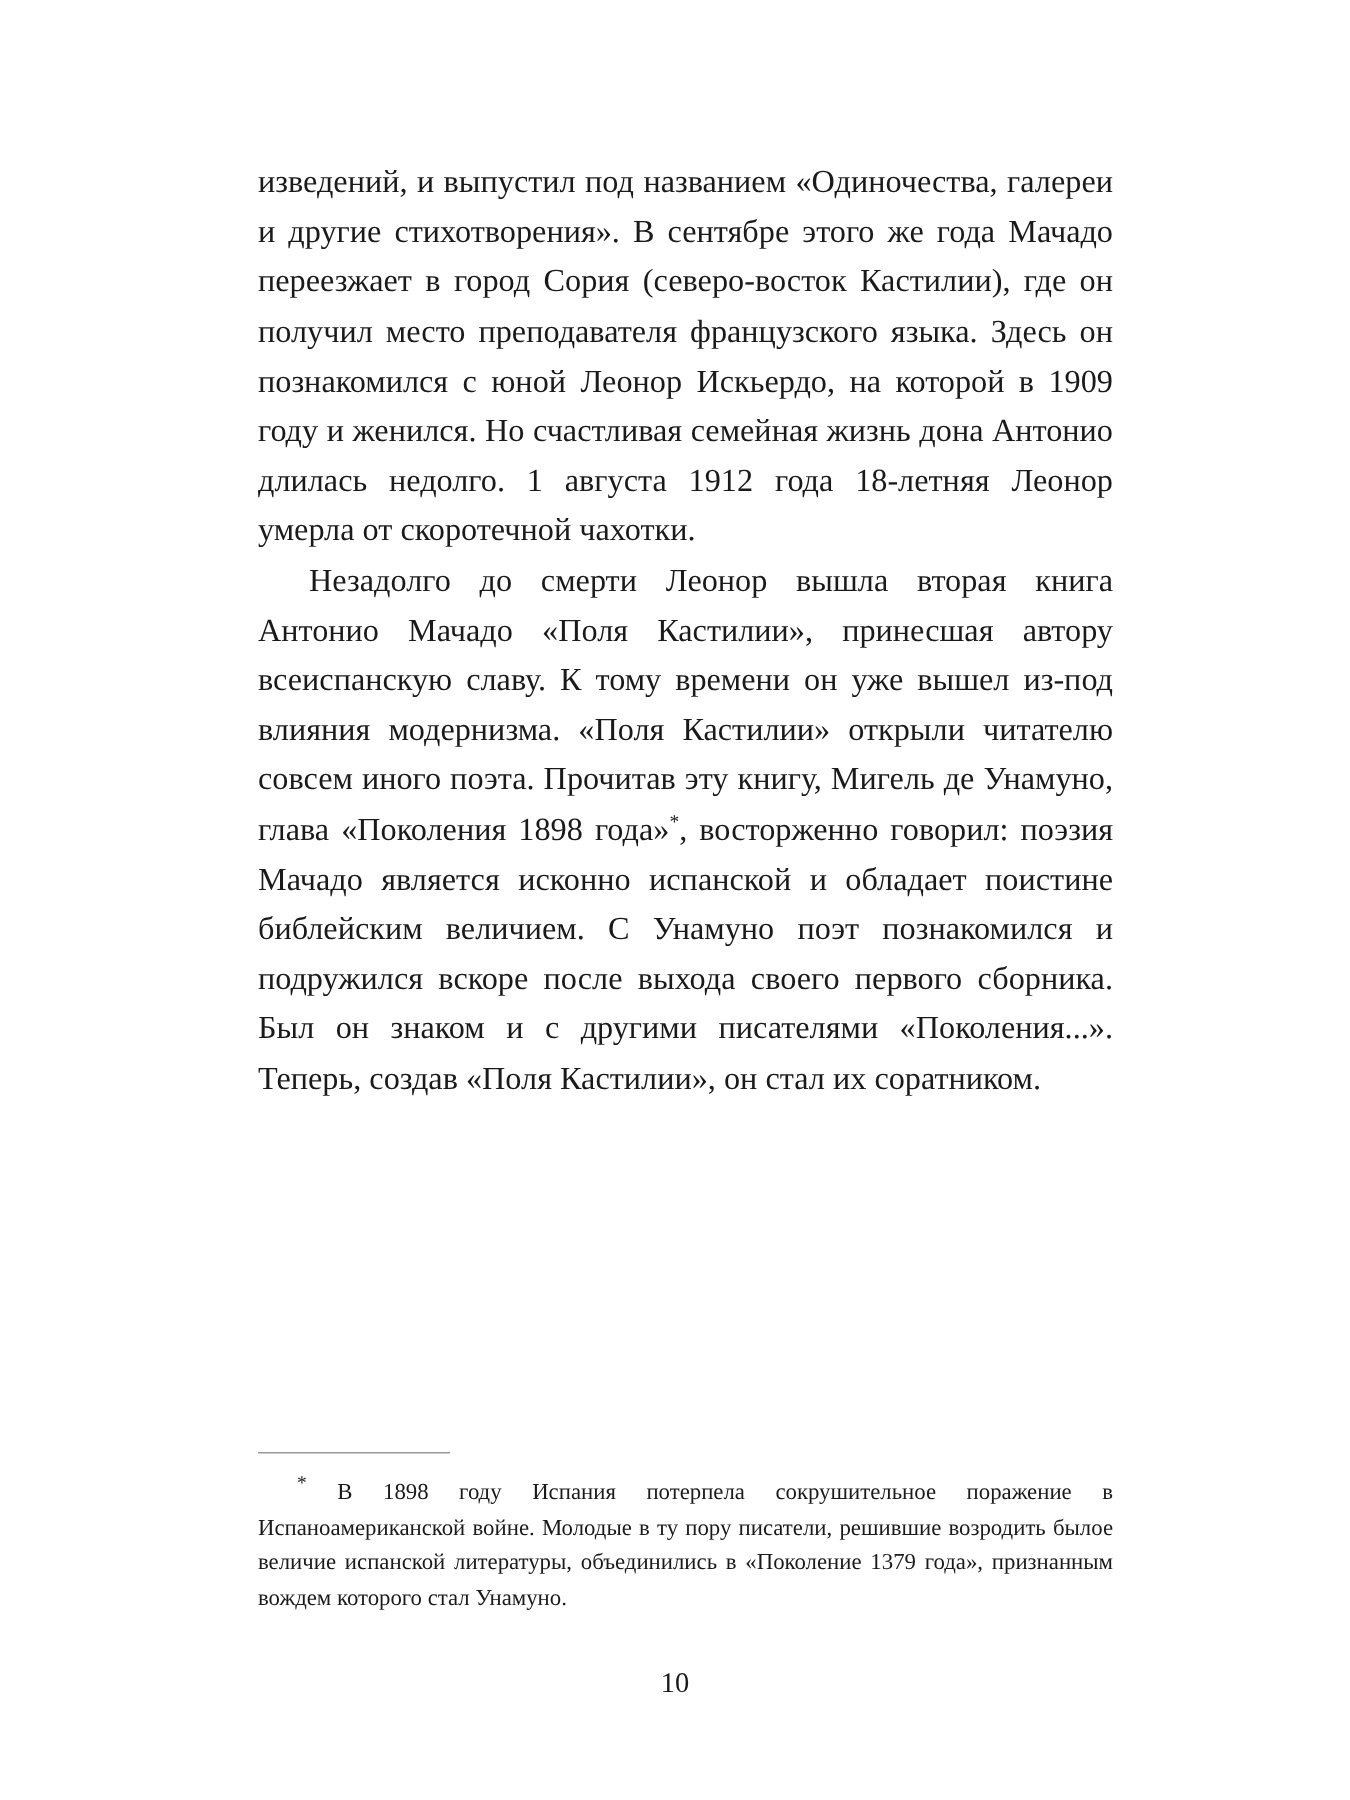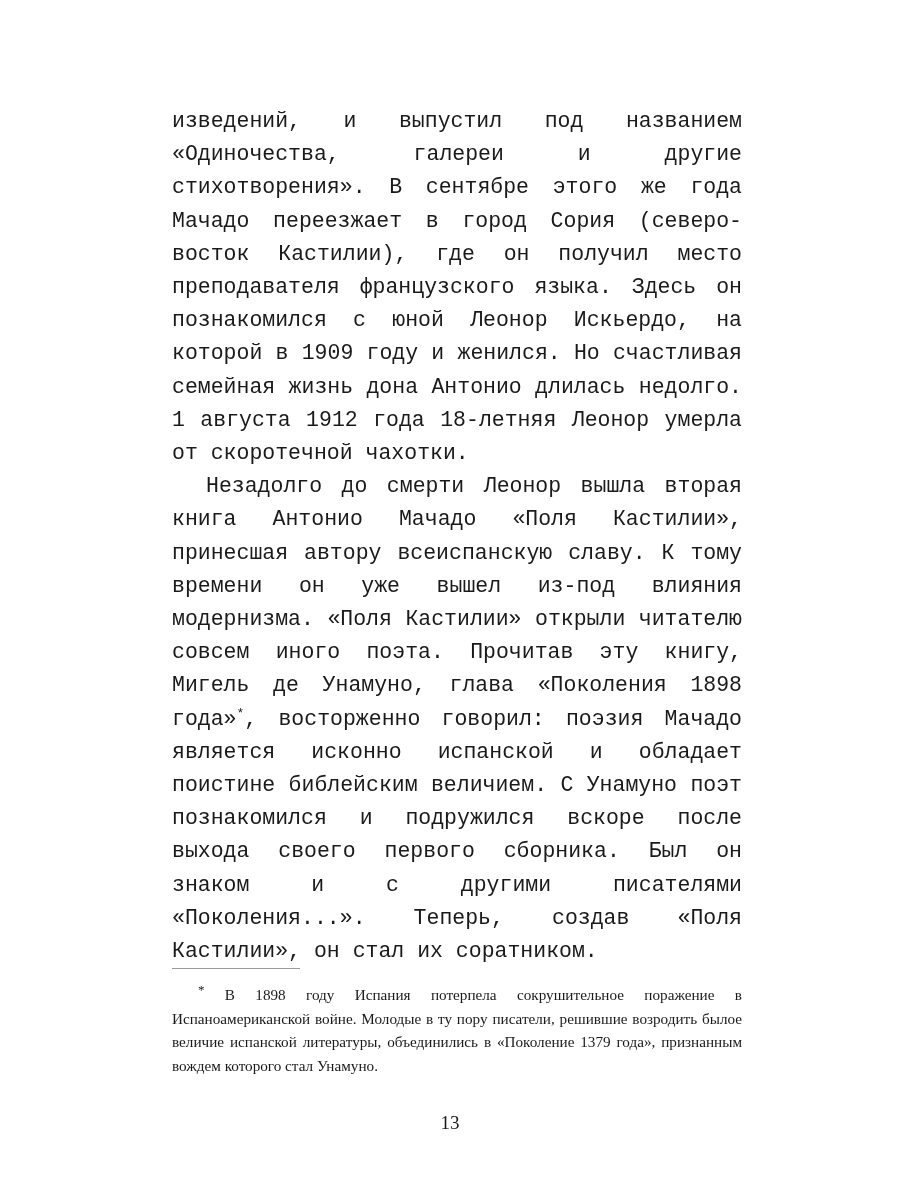--- a/index.html
+++ b/index.html
@@ -20,21 +20,20 @@
     height: 1200px;
     box-sizing: border-box;
     padding: 105px 158px 0 172px;
   }
   .body-text {
     font-size: 21.5px;
     line-height: 33.2px;
     text-align: justify;
     text-justify: inter-word;
     hyphens: none;
-    font-family: Liberation Mono, monospace;
   }
   .body-text p {
     margin: 0;
   }
   .body-text p.indent {
     text-indent: 34px;
   }
   .footnote-area {
     position: absolute;
     left: 172px;
@@ -82,15 +81,15 @@
     <p class="indent"><span>Незадолго до смерти Леонор вышла вторая книга Антонио Мачадо «Поля Кастилии», принесшая автору всеиспанскую славу. К тому времени он уже вышел из-под влияния модернизма. «Поля Кастилии» открыли читателю совсем иного поэта. Прочитав эту книгу, Мигель де Унамуно, глава «Поколения 1898 года»</span><span class="fn-marker">*</span><span>, восторженно говорил: поэзия Мачадо является исконно испанской и обладает поистине библейским величием. С Унамуно поэт познакомился и подружился вскоре после выхода своего первого сборника. Был он знаком и с другими писателями «Поколения...». Теперь, создав «Поля Кастилии», он стал их соратником.</span></p>
   </div>
 
   <div class="footnote-area">
     <div class="footnote-rule"></div>
     <p class="footnote-text">
         <span class="fn-first"><span class="fn-marker">*</span><span> В 1898 году Испания потерпела сокрушительное поражение в Испаноамериканской войне. Молодые в ту пору писатели, решившие возродить былое величие испанской литературы, объединились в «Поколение 1379 года», признанным вождем которого стал Унамуно.</span></span>
       </p>
   </div>
 
-  <div class="page-number">13</div>
+  <div class="page-number">10</div>
 
 </div>
 
 </body></html>

